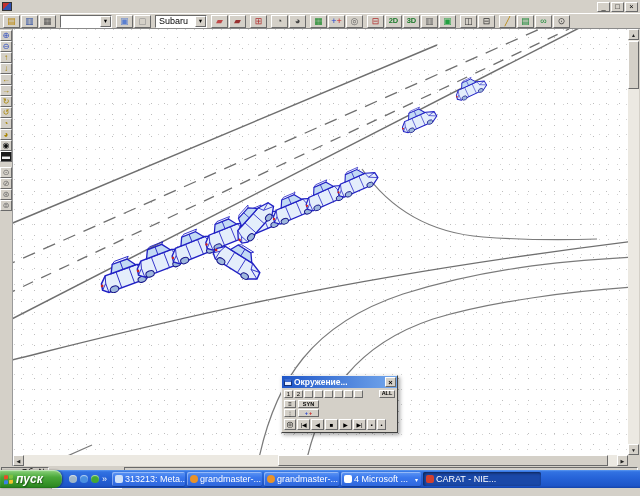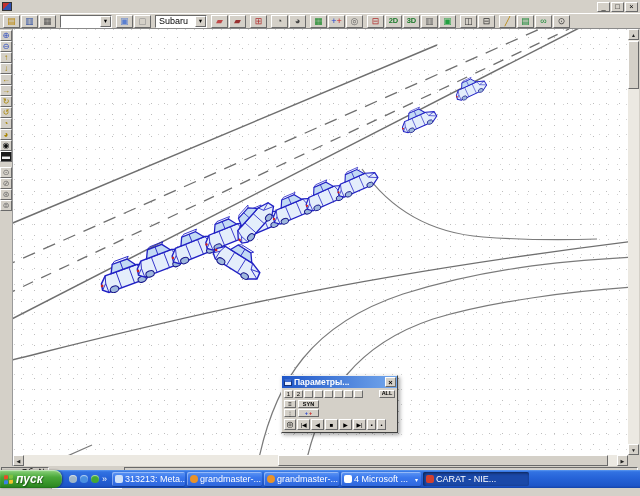--- a/index.html
+++ b/index.html
@@ -315,21 +315,21 @@
   <div class="hscroll">
     <div class="scroll-arrow raised" style="left:0;top:0;">◀</div>
     <div class="scroll-thumb raised" style="left:265px;top:0;width:330px;height:11px;"></div>
     <div class="scroll-arrow raised" style="right:0;top:0;">▶</div>
   </div>
   <div class="corner"></div>
 
   <div class="dlg">
     <div class="dlg-title">
       <span class="dlg-title-icon"></span>
-      <span class="dlg-title-text">Параметры...</span>
+      <span class="dlg-title-text">Окружение...</span>
       <span class="dlg-close raised">×</span>
     </div>
     <div class="dlg-body">
       <div class="dr1">
           <div class="mini raised">1</div>
           <div class="mini raised">2</div>
           <div class="mini raised"></div>
           <div class="mini raised"></div>
           <div class="mini raised"></div>
           <div class="mini raised"></div>
@@ -396,20 +396,20 @@
         </div>
         <div class="task" style="width: 75px;">
           <span class="task-icon" style="background: rgb(232, 146, 42); border-radius: 50%;"></span>
           <span>grandmaster-...</span>
         </div>
         <div class="task" style="width: 80px;">
           <span class="task-icon" style="background: rgb(255, 255, 255);"></span>
           <span>4 Microsoft ...</span>
           <span class="task-arrow">▾</span>
         </div>
-        <div class="task active" style="width: 106px;">
+        <div class="task active" style="width: 118px;">
           <span class="task-icon" style="background: rgb(208, 64, 48);"></span>
           <span>CARAT - NIE...</span>
         </div>
       </div>
   </div>
 
 </div>
 
 </body></html>

